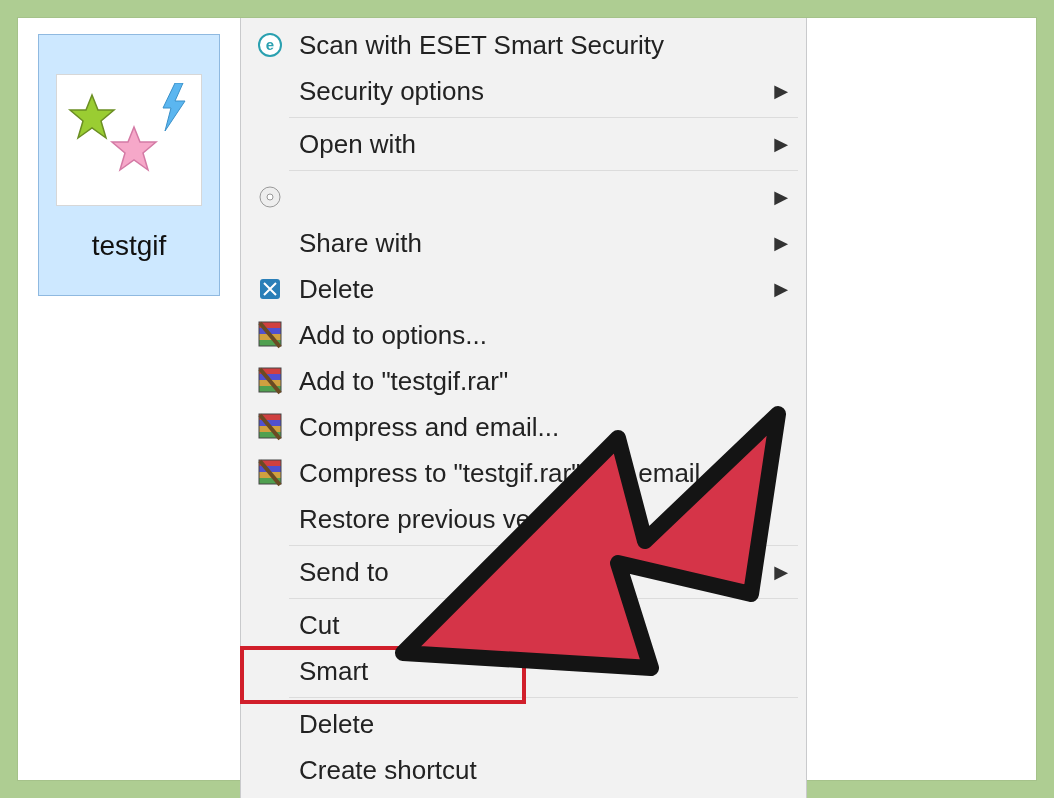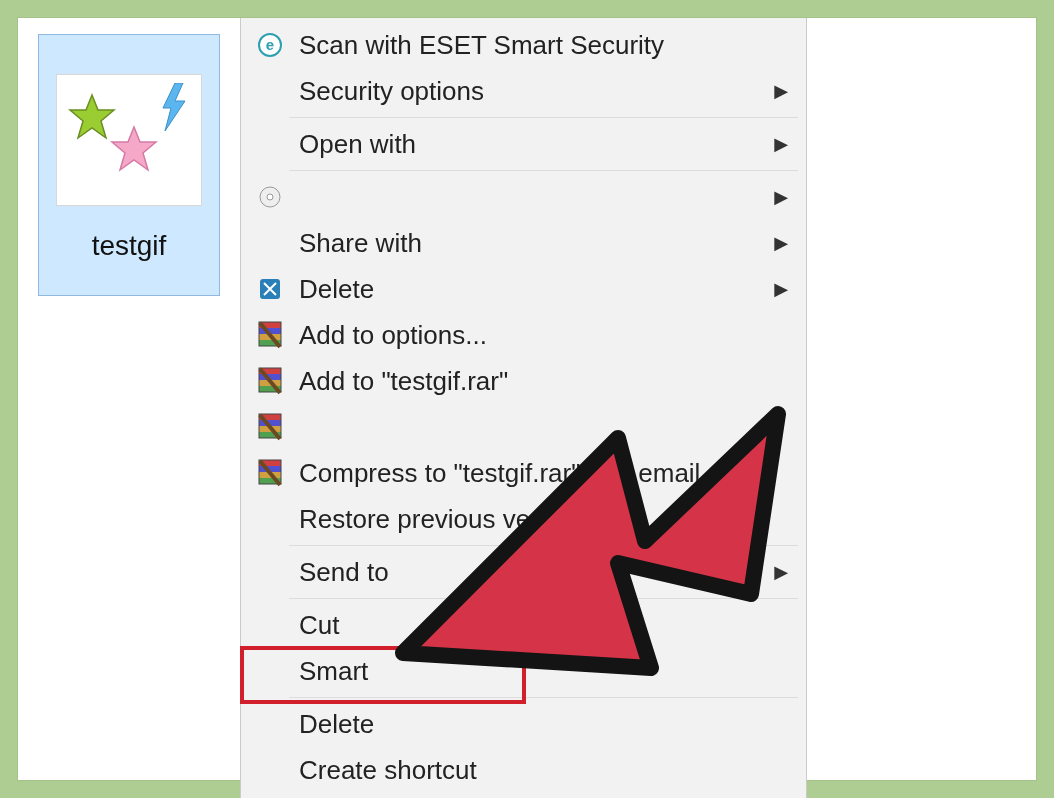--- a/index.html
+++ b/index.html
@@ -216,20 +216,21 @@
         <span class="item-icon">
           <svg width="26" height="30" viewBox="0 0 26 30">
             <rect x="2" y="2" width="22" height="6" fill="#d04040"></rect>
             <rect x="2" y="8" width="22" height="6" fill="#5050d0"></rect>
             <rect x="2" y="14" width="22" height="6" fill="#d0a040"></rect>
             <rect x="2" y="20" width="22" height="6" fill="#50a050"></rect>
             <rect x="2" y="2" width="22" height="24" fill="none" stroke="#444" stroke-width="1"></rect>
             <path d="M3 3 L23 27" stroke="#6b4a23" stroke-width="4"></path>
           </svg>
         </span>
+        <span>Compress and email...</span>
       </div>
       <div class="menu-item">
         <span class="item-icon">
           <svg width="26" height="30" viewBox="0 0 26 30">
             <rect x="2" y="2" width="22" height="6" fill="#d04040"></rect>
             <rect x="2" y="8" width="22" height="6" fill="#5050d0"></rect>
             <rect x="2" y="14" width="22" height="6" fill="#d0a040"></rect>
             <rect x="2" y="20" width="22" height="6" fill="#50a050"></rect>
             <rect x="2" y="2" width="22" height="24" fill="none" stroke="#444" stroke-width="1"></rect>
             <path d="M3 3 L23 27" stroke="#6b4a23" stroke-width="4"></path>

